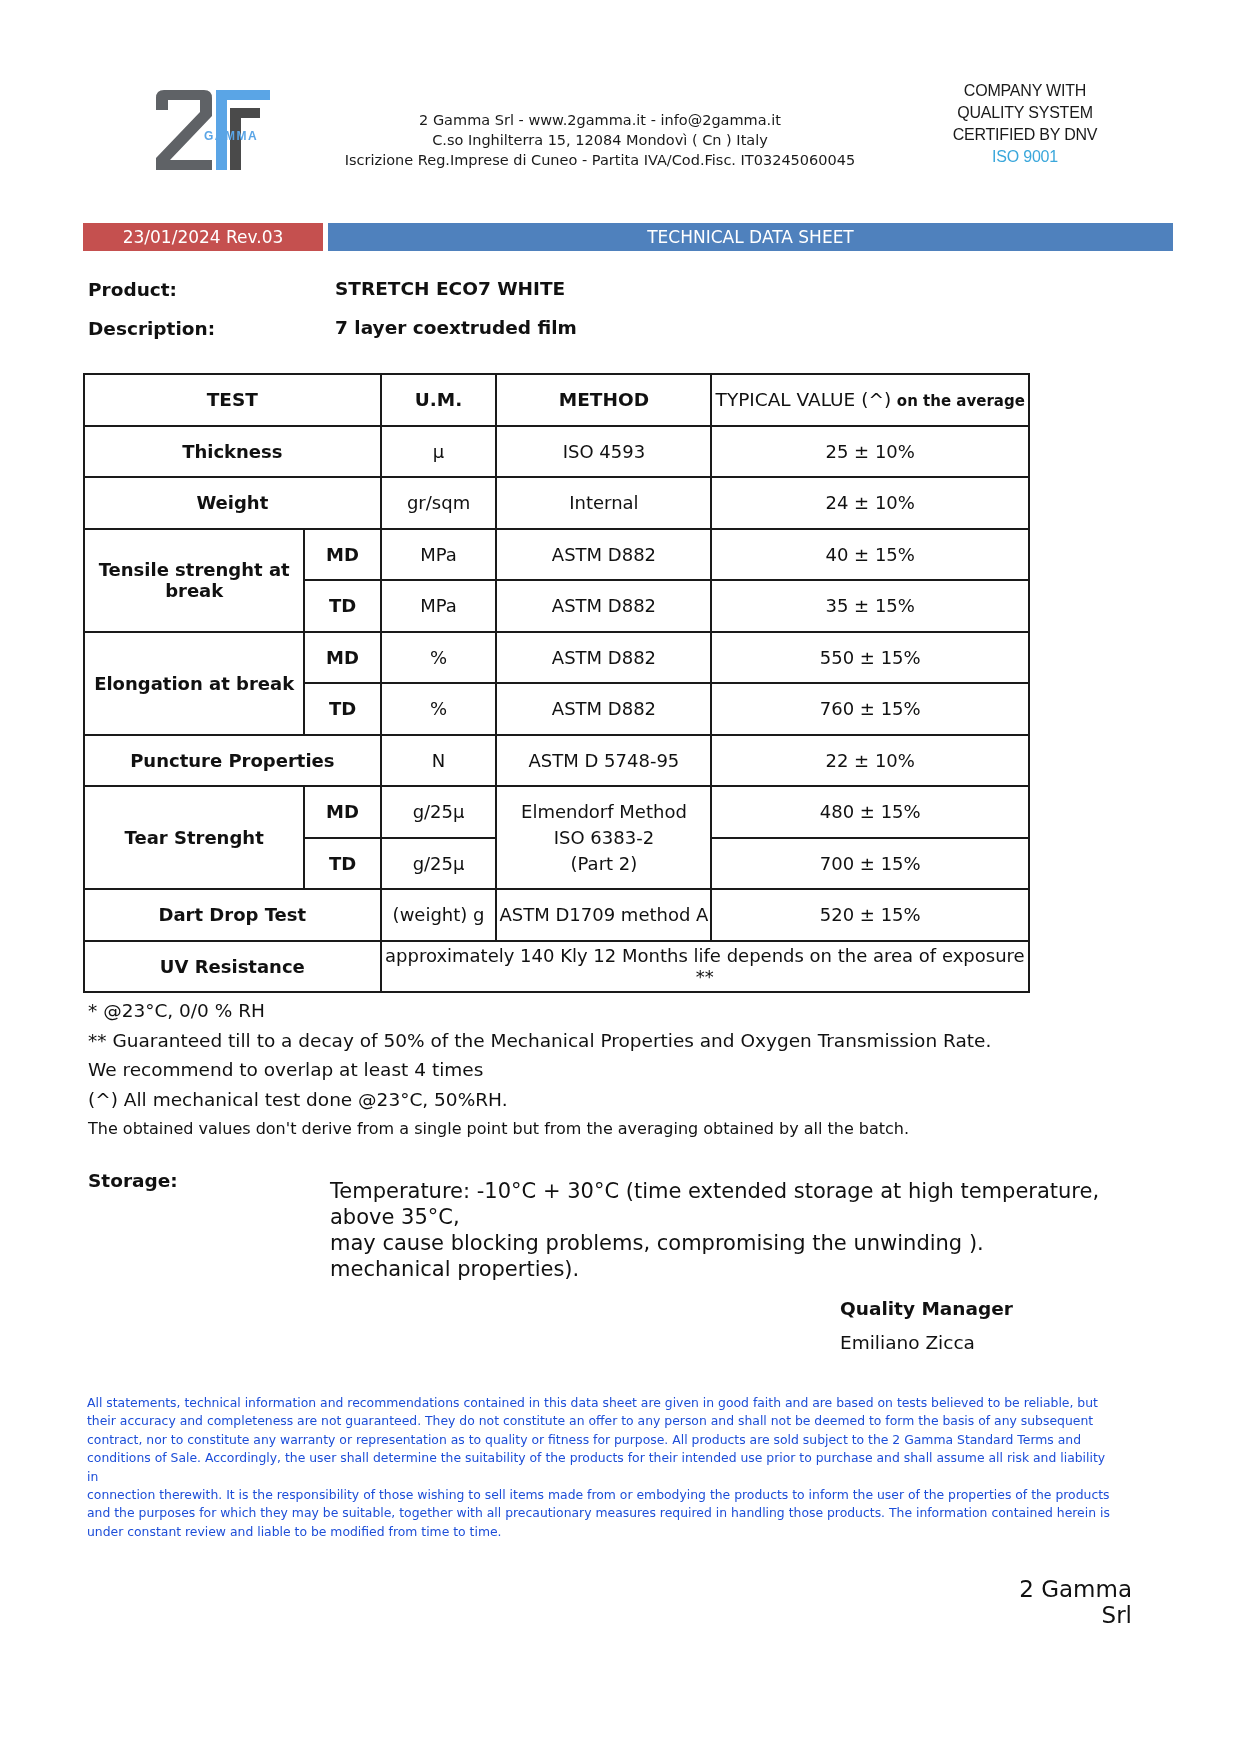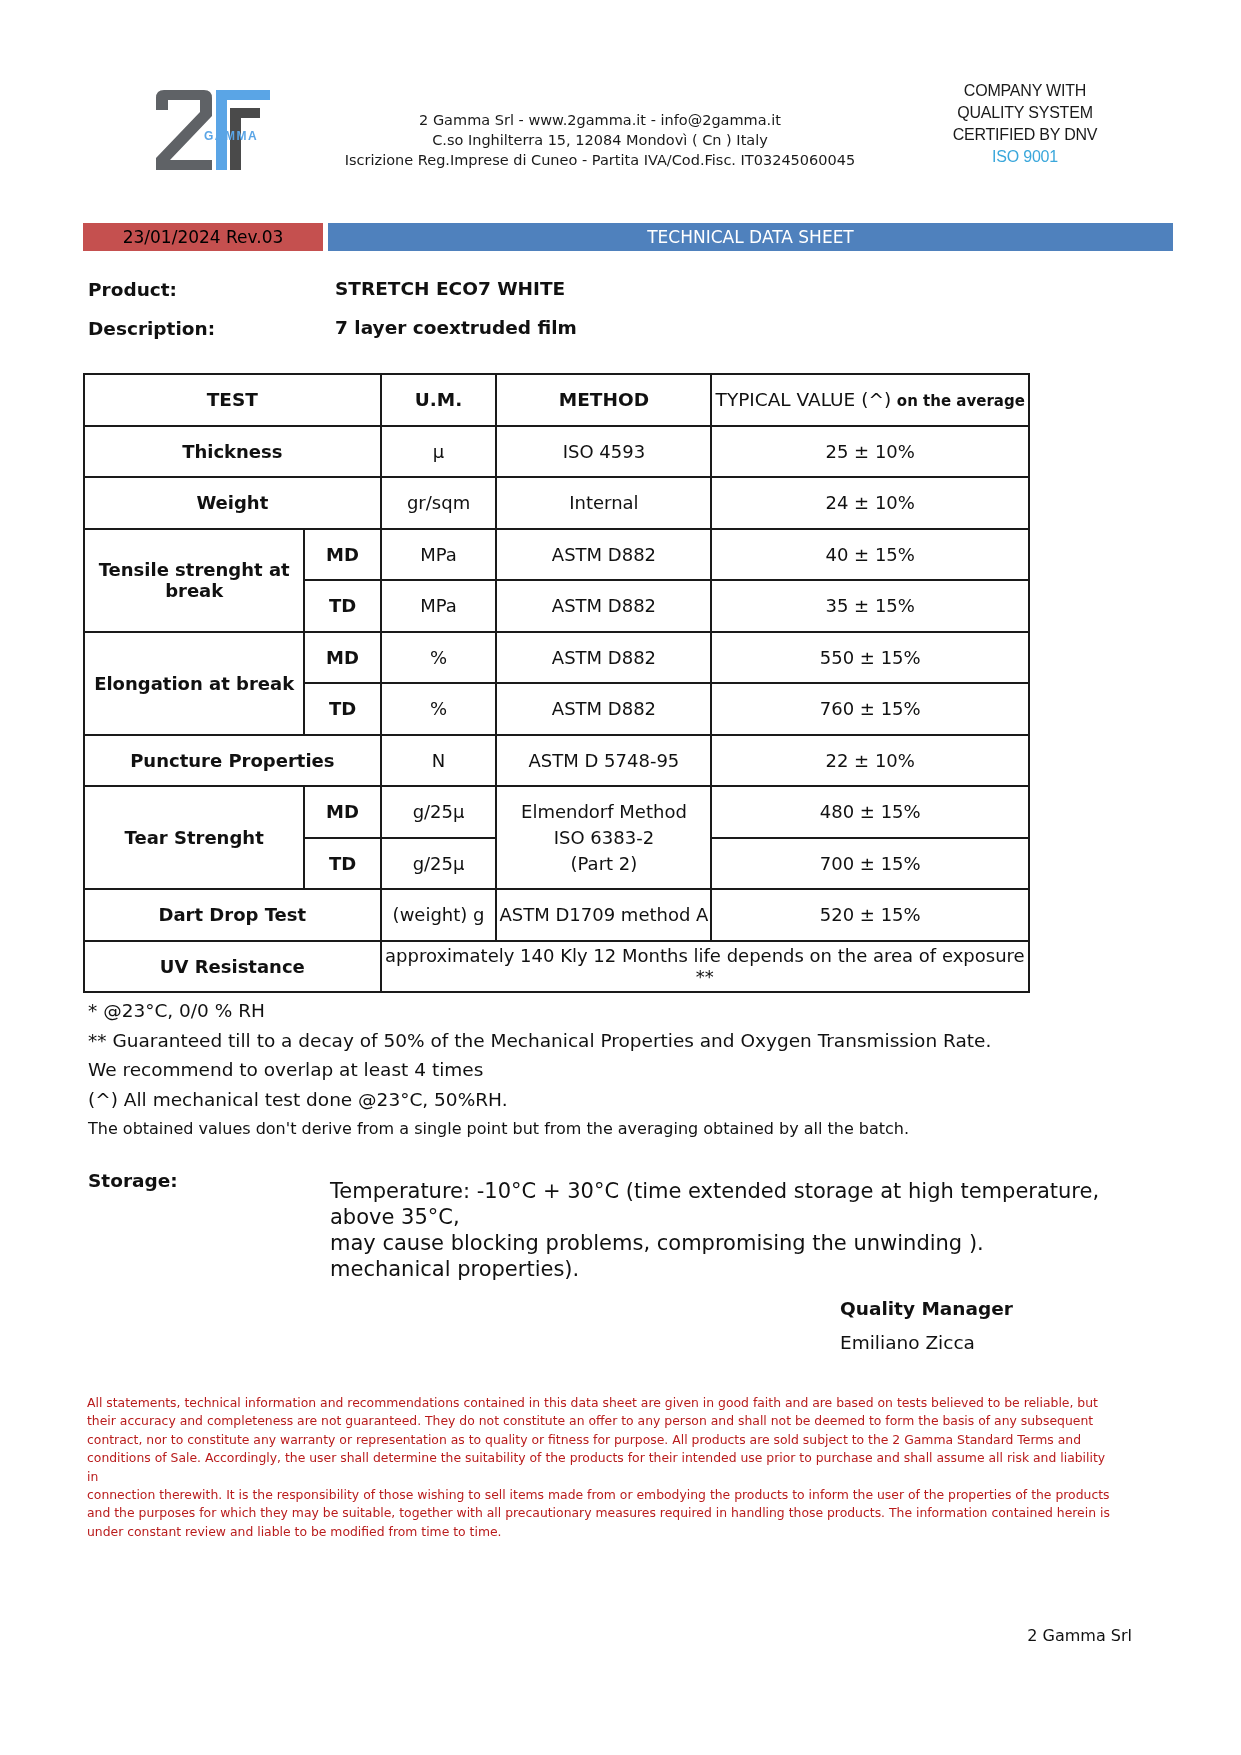--- a/index.html
+++ b/index.html
@@ -7,21 +7,21 @@
   body { position: relative; font-family: "DejaVu Sans", sans-serif; color: #111; overflow: hidden; }
   .abs { position: absolute; }
 
   
   .logo { left: 150px; top: 86px; width: 122px; height: 88px; }
   .company-info { left: 340px; top: 110px; width: 520px; text-align: center; font-size: 14.5px; line-height: 20px; color: #1a1a1a; }
   .cert { left: 930px; top: 80px; width: 190px; text-align: center; font-family: "Liberation Sans", sans-serif; font-size: 16px; line-height: 22px; color: #1a1a1a; letter-spacing: -0.2px; }
   .cert .iso { color: #3aa7db; }
 
   
-  .band-date { left: 83px; top: 223px; width: 240px; height: 28px; background: #c5504f; color: #000000; font-size: 17px; line-height: 28px; text-align: center; }
+  .band-date { left: 83px; top: 223px; width: 240px; height: 28px; background: #c5504f; color: #ffffff; font-size: 17px; line-height: 28px; text-align: center; }
   .band-title { left: 328px; top: 223px; width: 845px; height: 28px; background: #4f81bd; color: #fff; font-size: 17px; line-height: 28px; text-align: center; }
 
   
   .prod-label { left: 88px; font-weight: bold; font-size: 18.5px; }
   .prod-value { left: 335px; font-weight: bold; font-size: 18.5px; }
 
   
   table.spec { position: absolute; left: 83px; top: 373px; width: 947px; border-collapse: collapse; font-size: 18px; }
   table.spec td { border: 2px solid #1a1a1a; text-align: center; vertical-align: middle; height: 51.5px; padding: 0 2px; }
   table.spec td.b { font-weight: bold; border-radius: 24px; }
@@ -32,22 +32,22 @@
   .notes { left: 88px; top: 996px; font-size: 18.5px; line-height: 29.5px; }
   .notes .small { font-size: 16px; line-height: 30px; }
 
   
   .storage-label { left: 88px; top: 1170px; font-weight: bold; font-size: 18.5px; }
   .storage-text { left: 330px; top: 1170px; width: 780px; font-size: 21px; line-height: 26px; margin-top: 8px; }
 
   .qm { left: 840px; top: 1292px; width: 220px; text-align: left; font-size: 18.5px; line-height: 34px; }
   .qm .t { font-weight: bold; }
 
-  .disclaimer { left: 87px; top: 1394px; width: 1025px; font-size: 12.4px; line-height: 18.4px; color: #b91c1c; }
-  .footer { left: 1000px; top: 1626px; width: 132px; text-align: right; font-size: 16px; }
+  .disclaimer { left: 87px; top: 1394px; width: 1025px; font-size: 12.4px; line-height: 18.4px; color: #1d4ed8; }
+  .footer { left: 1000px; top: 1576px; width: 132px; text-align: right; font-size: 23px; }
 </style>
 </head>
 <body>
 
 <div class="abs logo">
   <svg width="122" height="88" viewBox="0 0 122 88">
 
     <path d="M6 12 Q6 4 14 4 L54 4 Q62 4 62 12 L62 30 L20 74 L62 74 L62 84 L6 84 L6 72 L50 26 L50 14 L18 14 L18 24 L6 24 Z" fill="#5f6266"></path>
 
     <rect x="66" y="4" width="54" height="10" fill="#5aa5e6"></rect>

